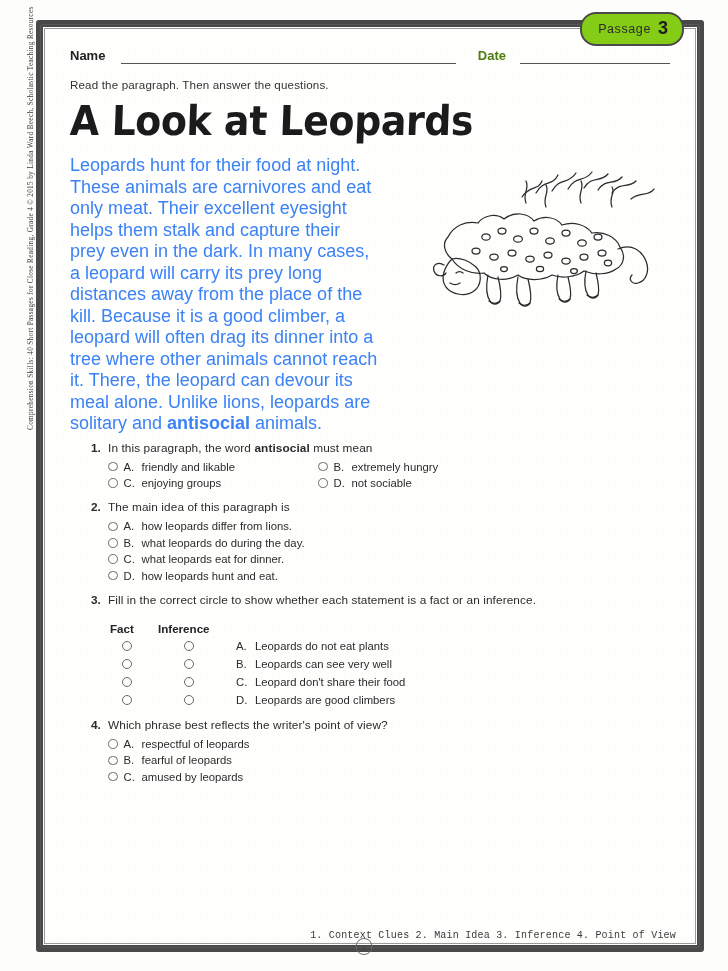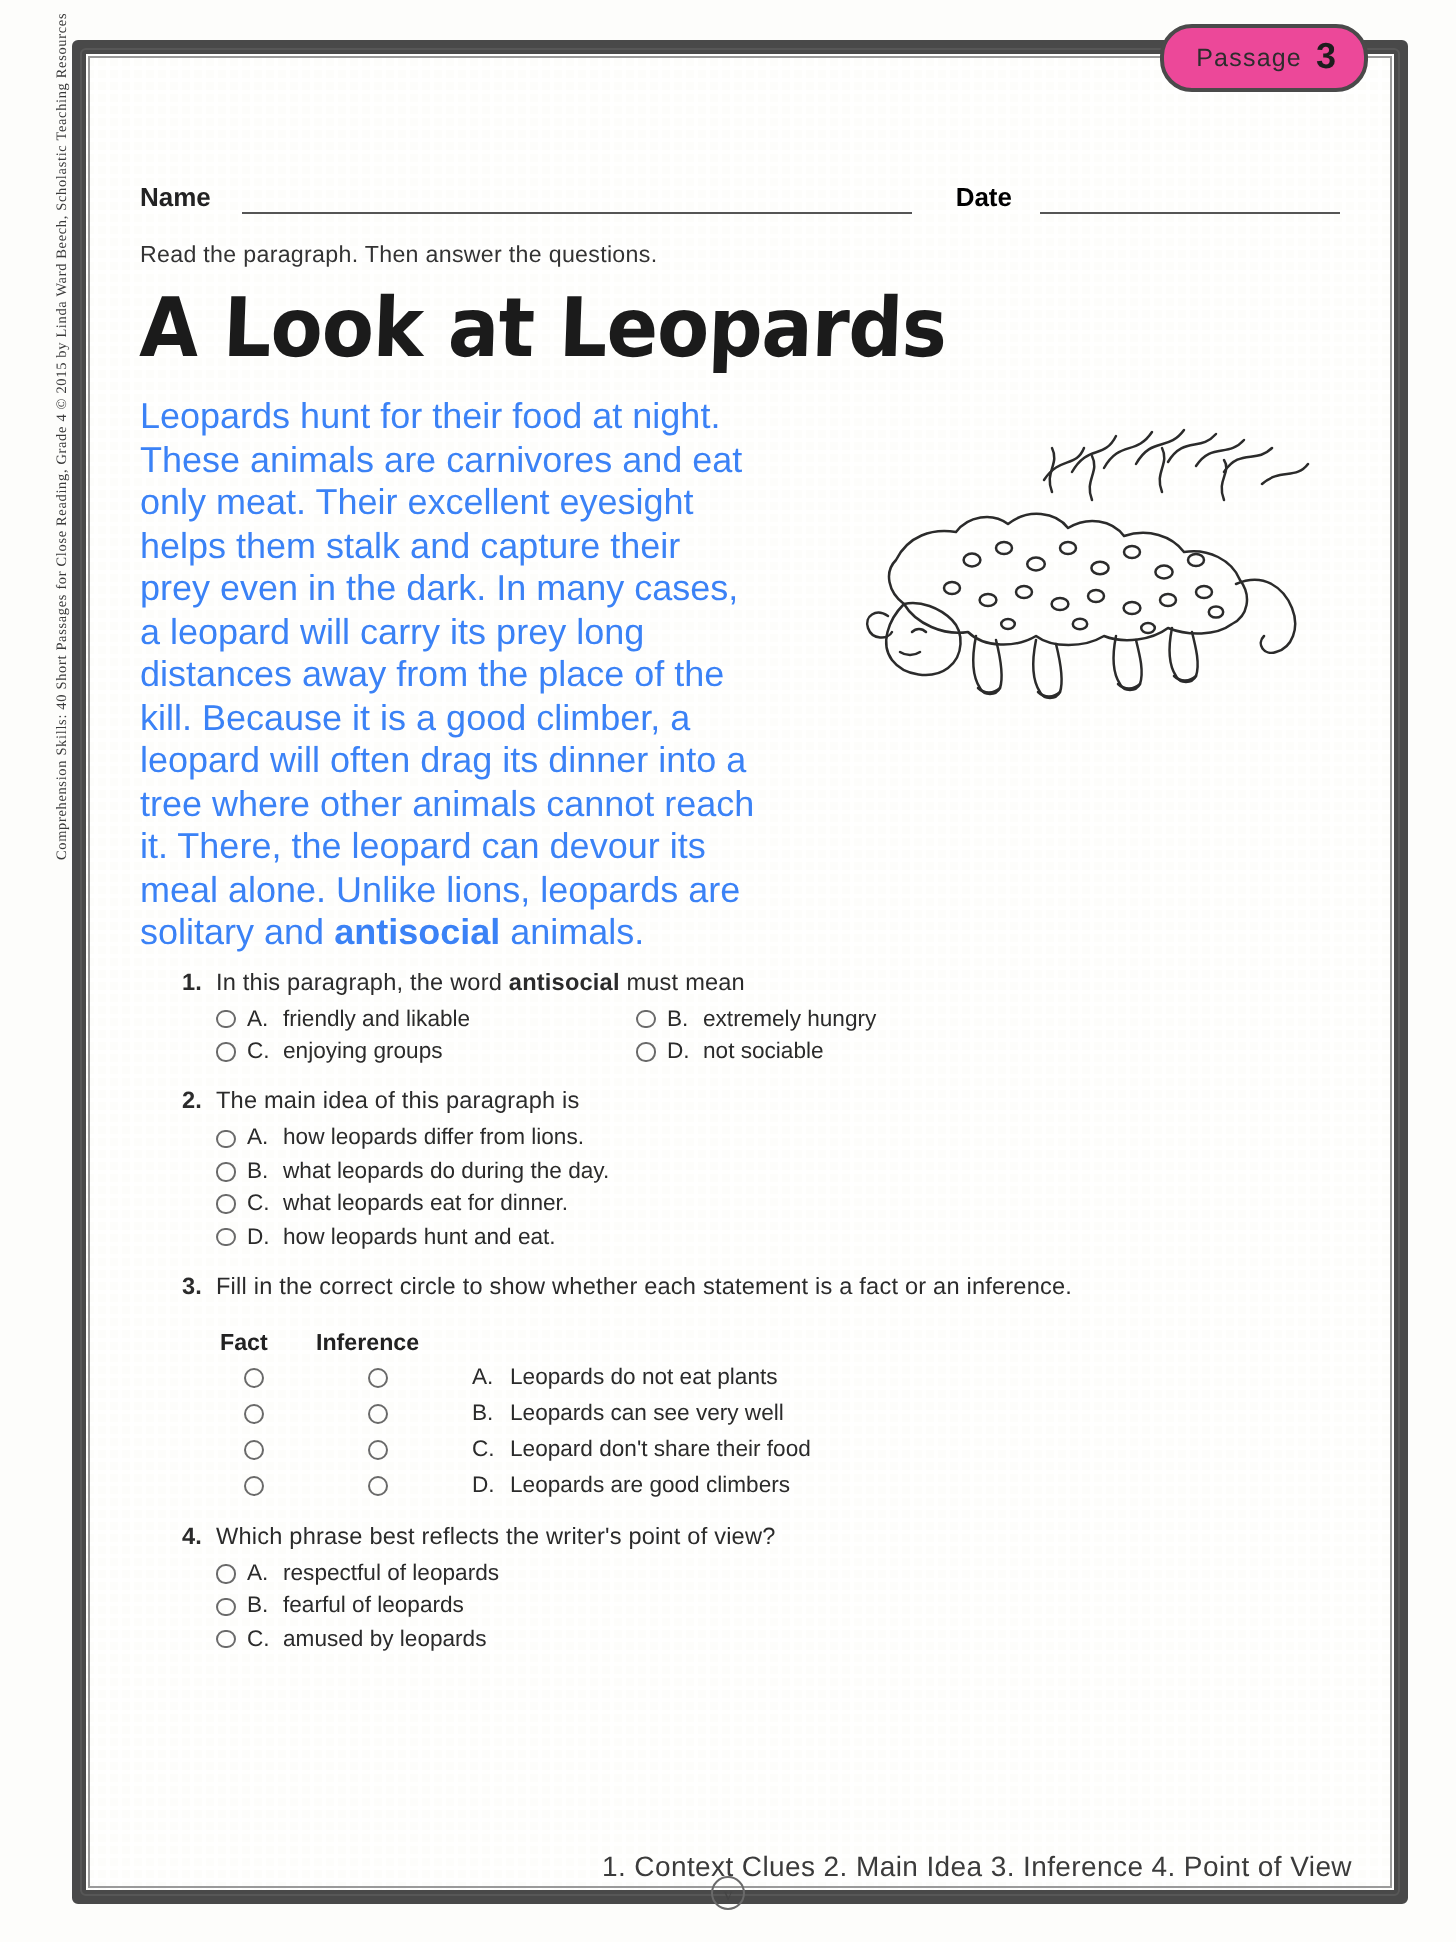--- a/index.html
+++ b/index.html
@@ -47,21 +47,21 @@
     left:44px; top:28px;
     width:652px; height:916px;
     border:1px solid #9a9a9a;
     pointer-events:none;
   }
 
   
   .passage-badge {
     position: absolute;
     right: 44px; top: 12px;
-    background: #ec4899;
+    background: #84cc16;
     border: 2px solid #4a4a4a;
     border-radius: 16px;
     padding: 4px 14px 5px 16px;
     display: flex; align-items: center; gap: 7px;
     z-index: 5;
   }
   .passage-badge .label {
     font-size: 12.5px; letter-spacing: .6px; color: #2d2d2d;
   }
   .passage-badge .num {
@@ -91,21 +91,21 @@
 
   .nameline {
     display: flex; align-items: flex-end;
     font-family: "Liberation Sans", sans-serif;
     font-size: 13px;
     gap: 12px;
     margin-bottom: 14px;
   }
   .nameline .lbl { font-weight: bold; color: #222; padding-bottom: 1px; }
   .nameline .rule { flex: 1 1 auto; border-bottom: 1px solid #555; height: 13px; margin: 0 4px; }
-  .nameline .lbl2 { font-weight: bold; color: #000000; padding-bottom: 1px; margin-left: 6px; margin-top: 43px; }
+  .nameline .lbl2 { font-weight: bold; color: #4d7c0f; padding-bottom: 1px; margin-left: 6px; }
   .nameline .rule2 { width: 150px; border-bottom: 1px solid #555; height: 13px; margin-left: 2px; }
 
   .instruction {
     font-family: "Liberation Sans", sans-serif;
     font-size: 11.6px;
     color: #333;
     letter-spacing: .15px;
     margin-bottom: 8px;
   }
 
@@ -201,22 +201,22 @@
     font-size: 11.3px;
     color: #2b2b2b;
     display: flex; gap: 7px;
   }
   .fi-row .txt .ltr { min-width: 12px; }
 
   
   .footer-answers {
     position: absolute;
     right: 52px; bottom: 30px;
-    font-family: Liberation Sans, sans-serif;
-    font-size: 14px;
+    font-family: Liberation Mono, monospace;
+    font-size: 10px;
     color: #3b3b3b;
     letter-spacing: .2px;
   }
   .page-num {
     position: absolute;
     left: 50%; bottom: 16px;
     transform: translateX(-50%);
     width: 17px; height: 17px;
     border: 1px solid #6a6a6a;
     border-radius: 50%;

